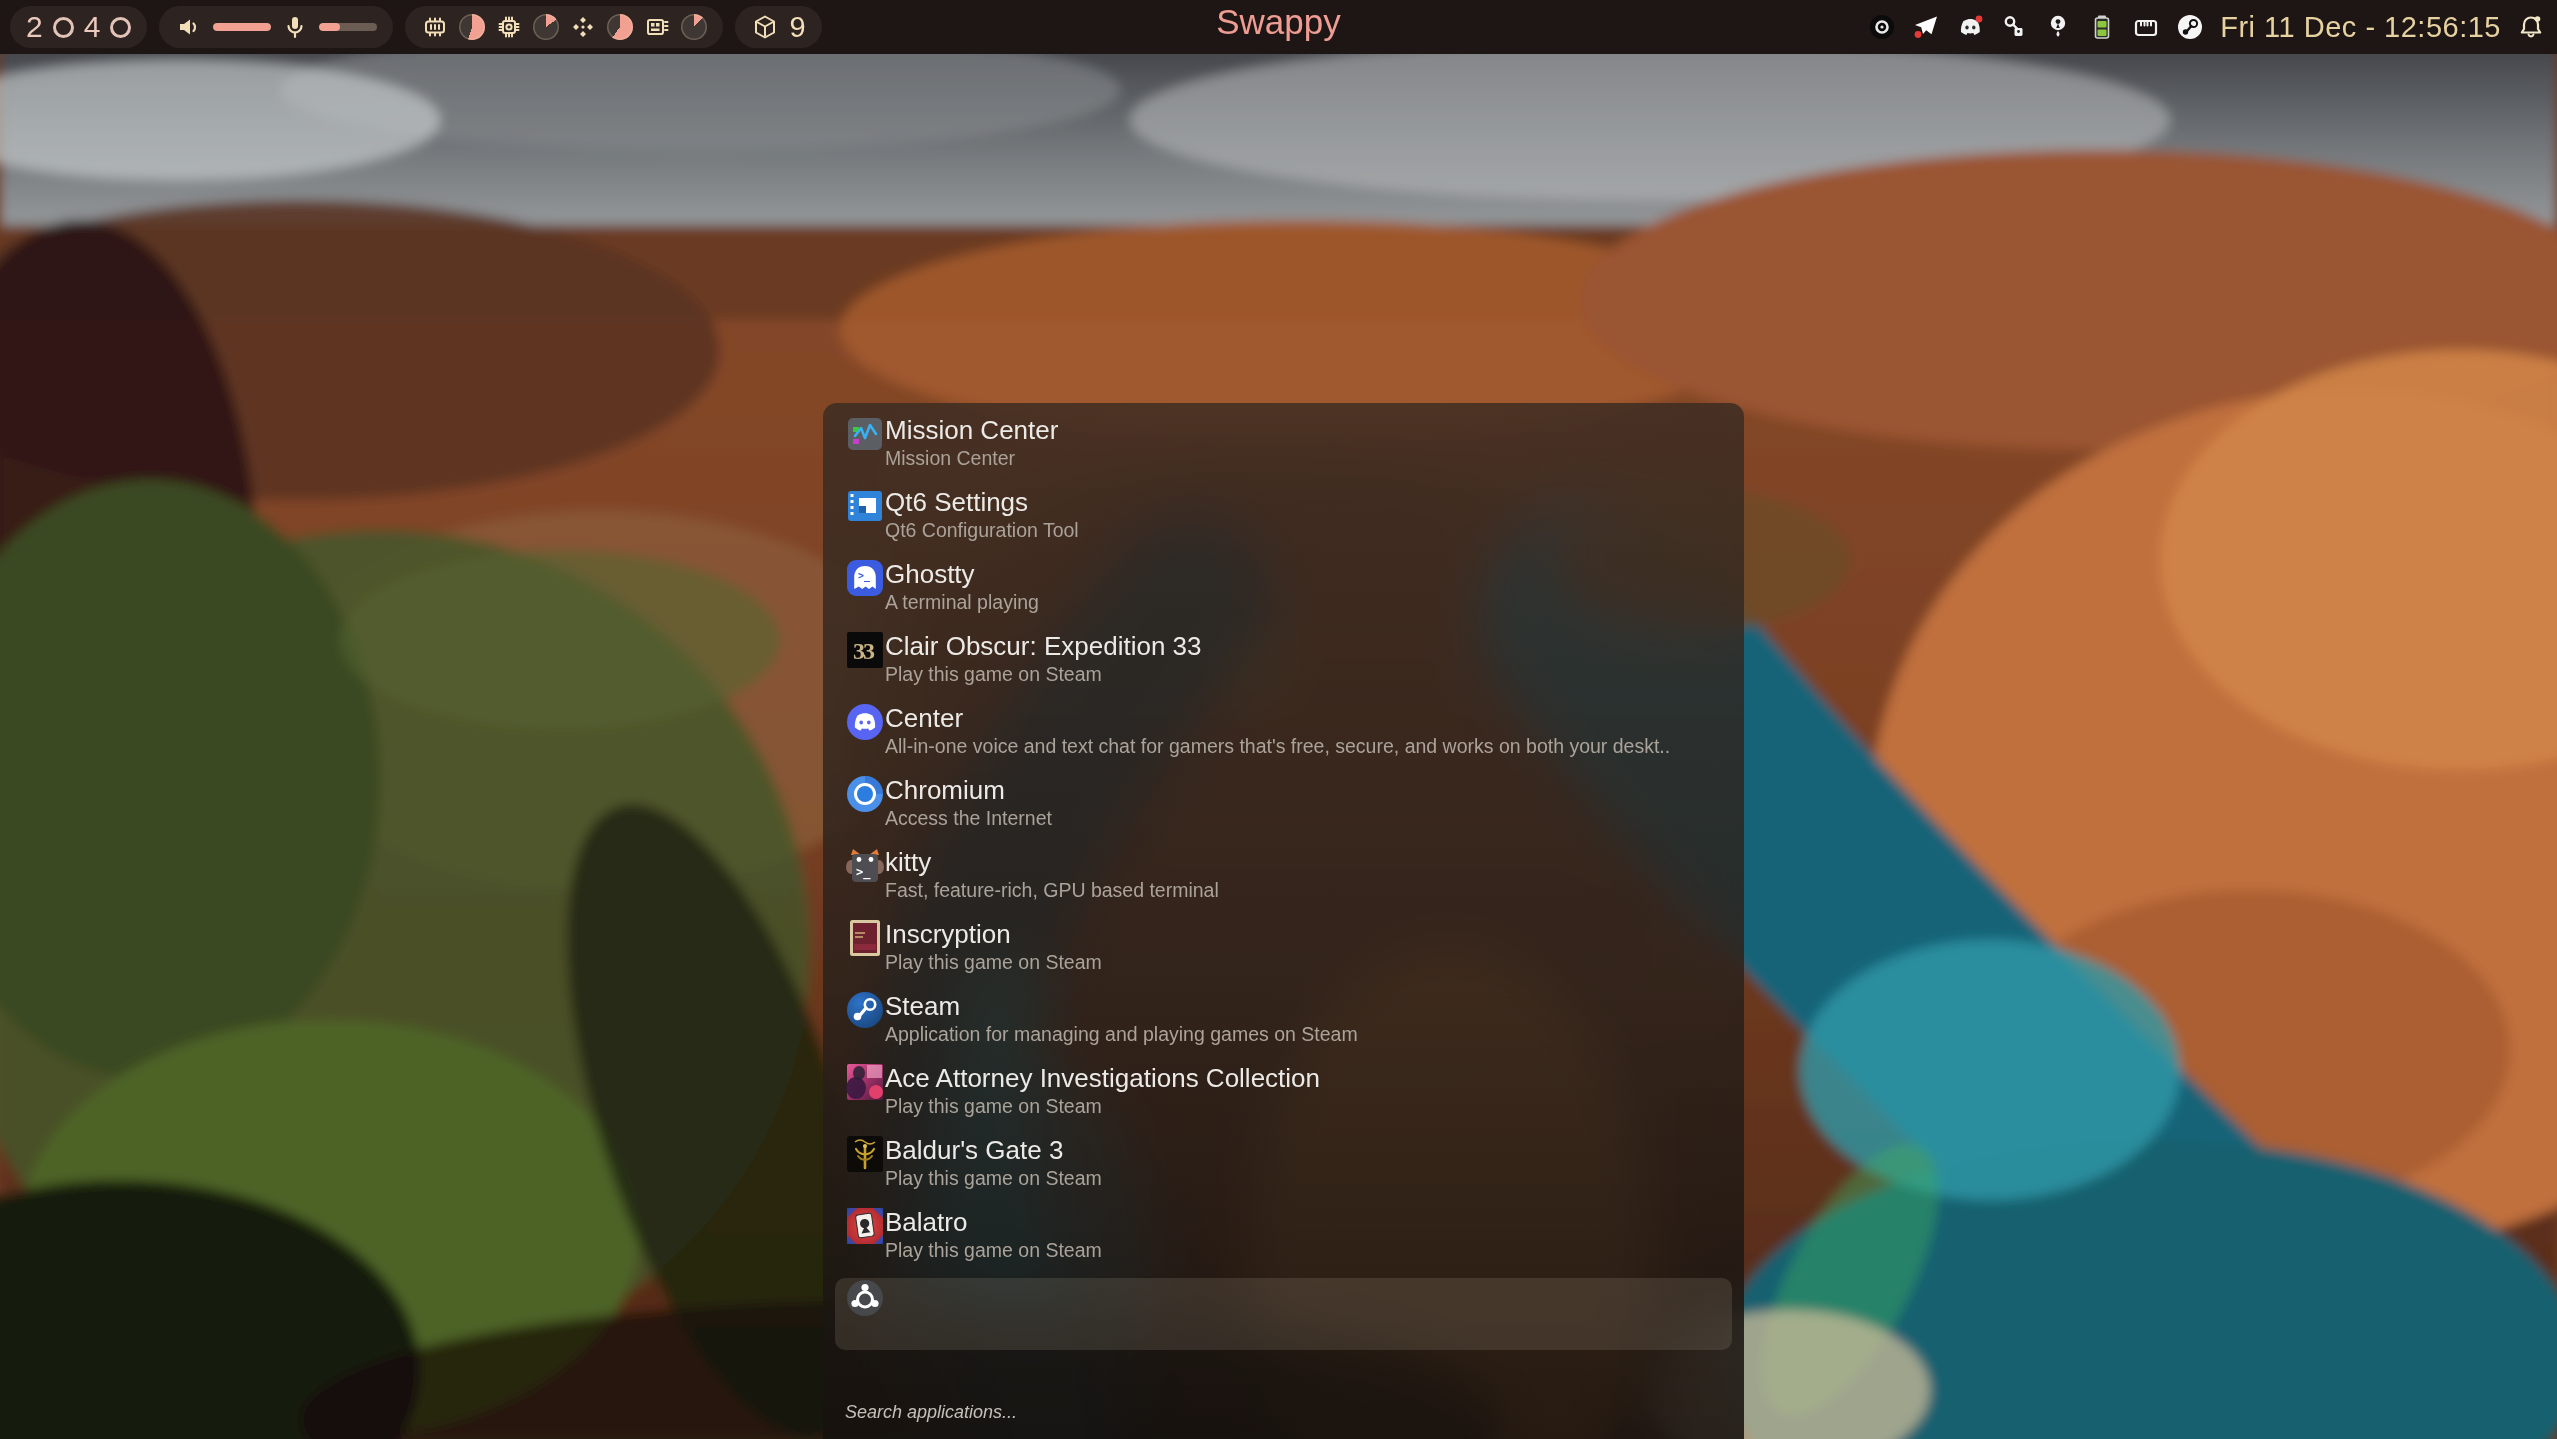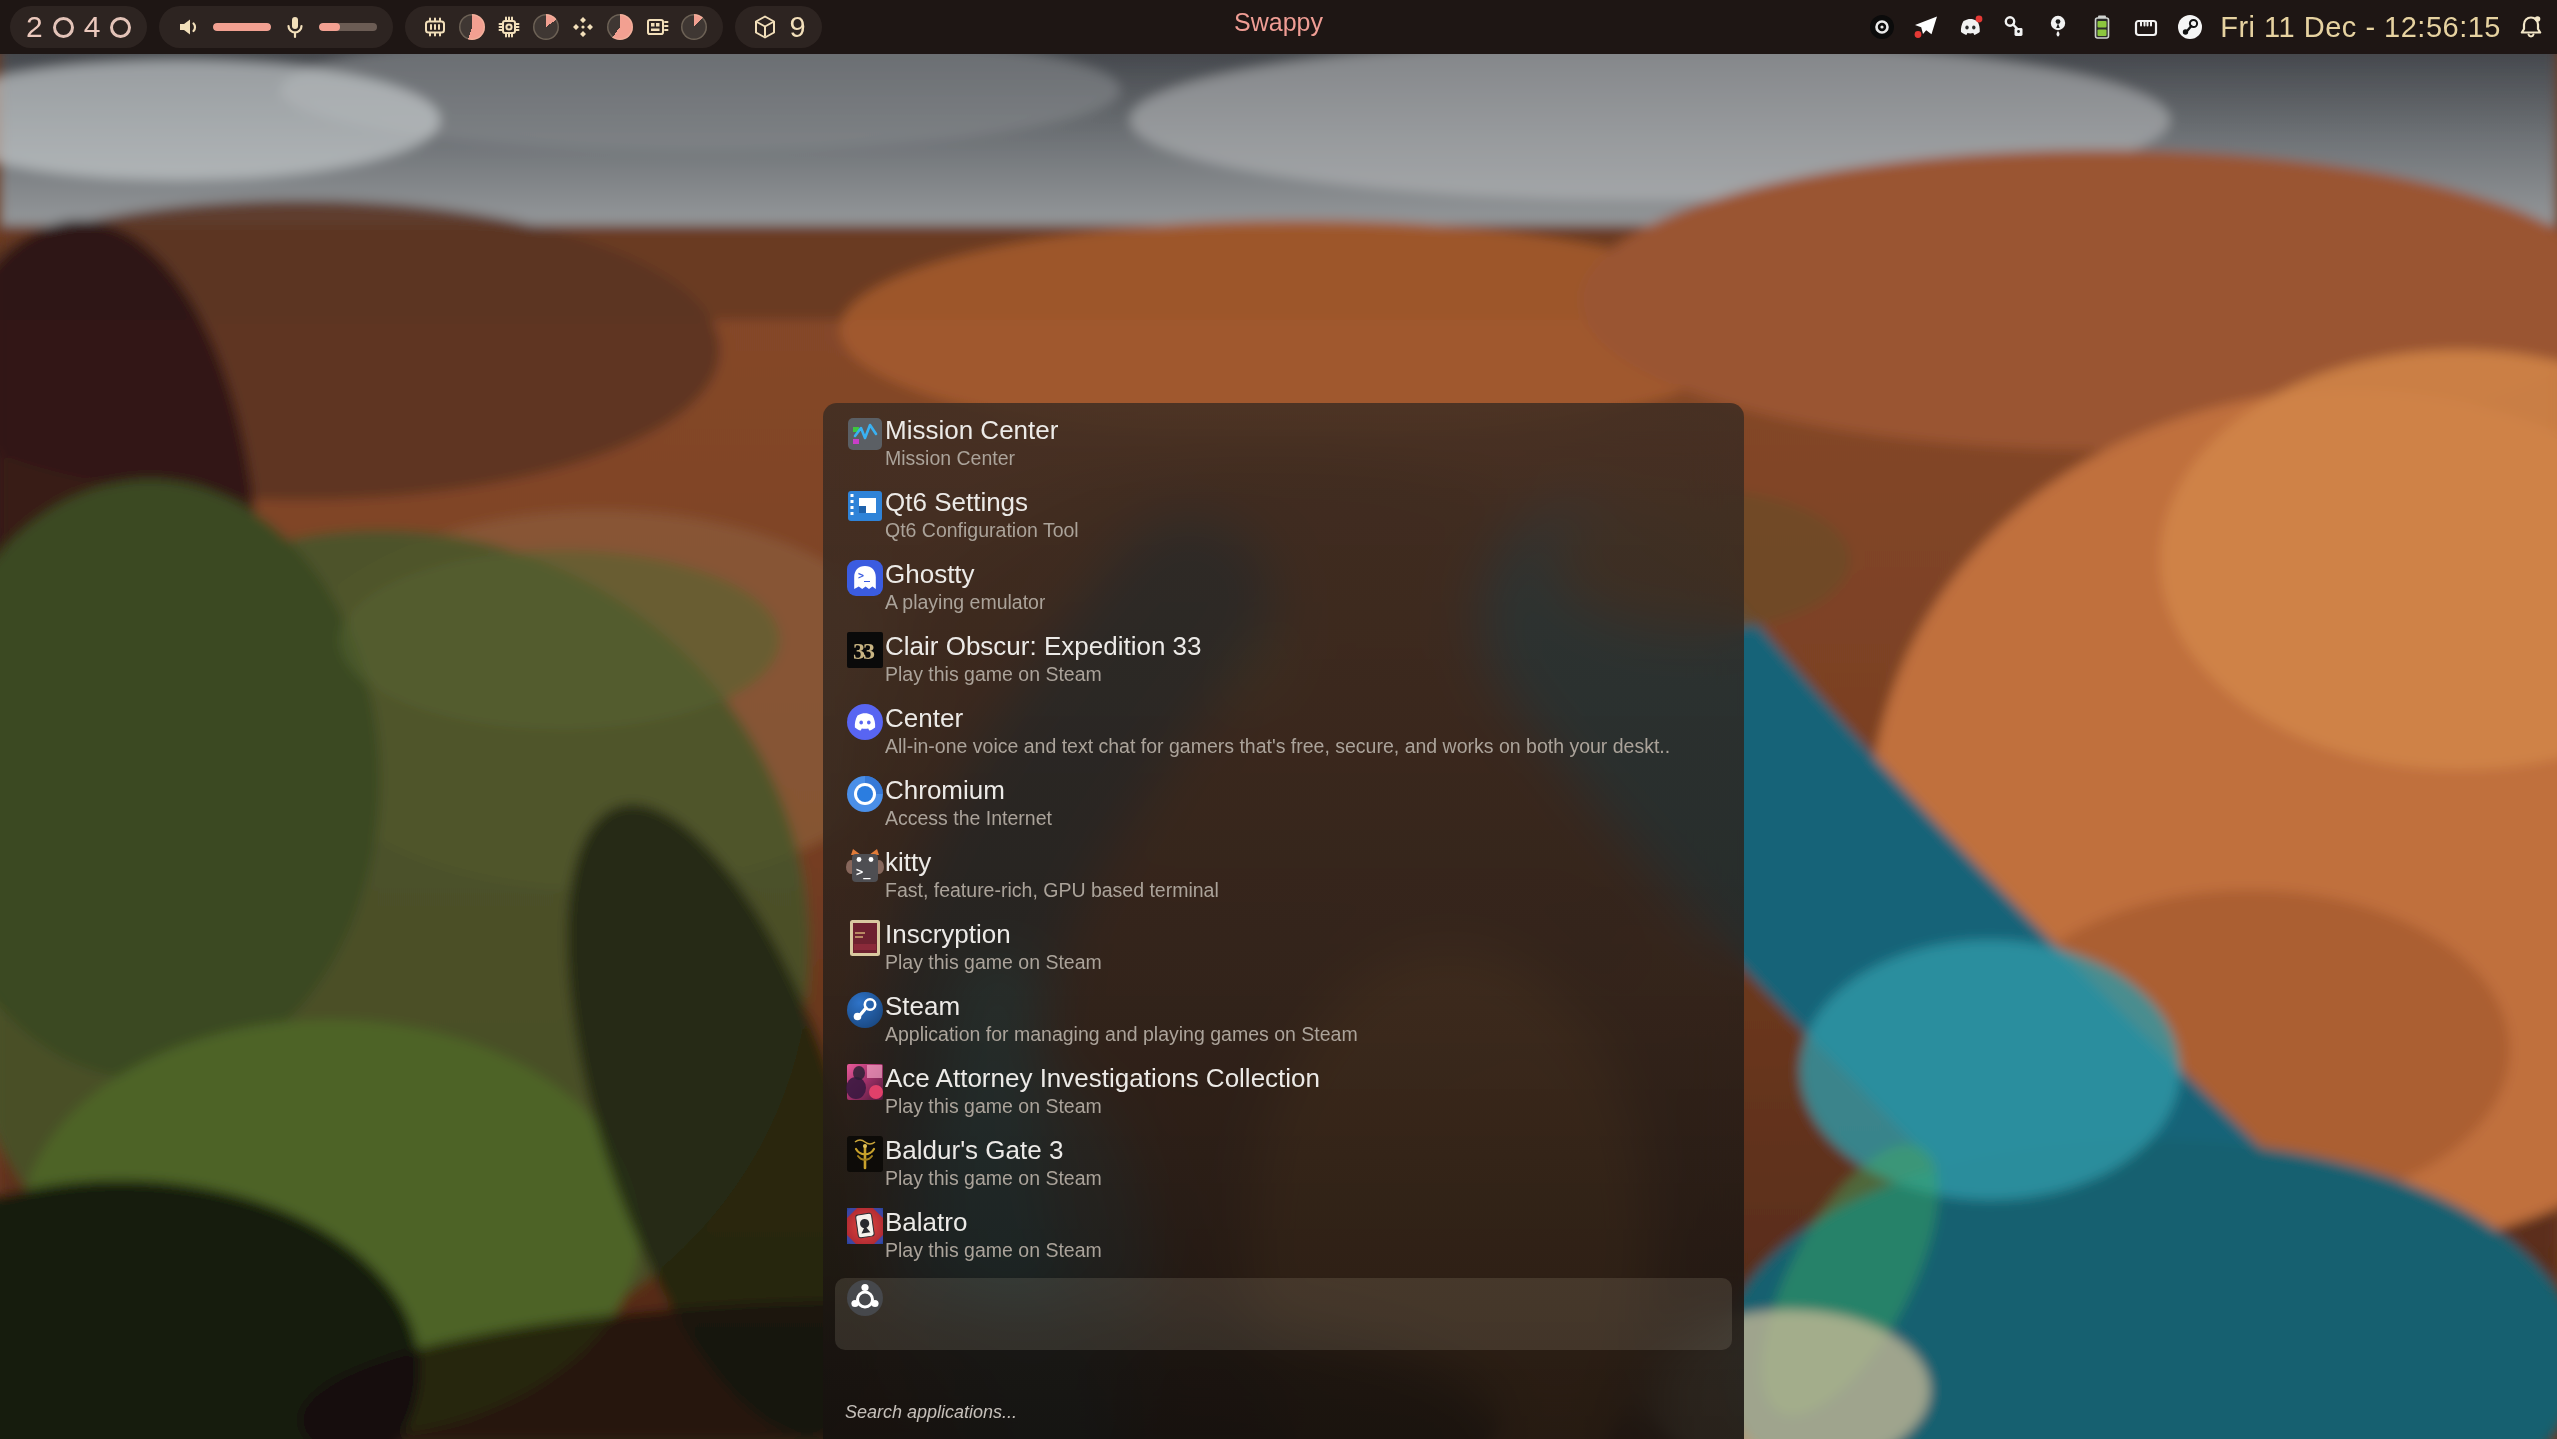--- a/index.html
+++ b/index.html
@@ -20,21 +20,21 @@
     display:flex;align-items:center;z-index:40;}
   .bar-left{display:flex;align-items:center;gap:12px;margin-left:10px;}
   .pill{height:42px;border-radius:21px;background:var(--pill-bg);display:flex;align-items:center;padding:0 16px;gap:10px;}
   .ws-num{font-size:30px;color:#ecc9bd;line-height:1;}
   .ws-circle{width:21px;height:21px;border:3px solid #e3c3b8;border-radius:50%;}
   .slider{width:58px;height:8px;border-radius:4px;background:#6b5c54;overflow:hidden;}
   .slider .fill{height:100%;background:var(--salmon);border-radius:4px;}
   .gauge{width:26px;height:26px;border-radius:50%;}
   .count{font-size:29px;color:var(--cream);line-height:1;}
   .bar-title{position:absolute;left:0;right:0;top:0;height:44px;display:flex;align-items:center;justify-content:center;
-    font-size:25px;color:var(--pink);pointer-events:none;}
+    font-size:35px;color:var(--pink);pointer-events:none;}
   .bar-right{margin-left:auto;display:flex;align-items:center;gap:16px;margin-right:12px;}
   .clock{font-size:29px;color:var(--gold);letter-spacing:.5px;white-space:nowrap;}
   .ticon{width:28px;height:28px;display:block;}
 
   
   .launcher{position:absolute;left:823px;top:403px;width:921px;height:1036px;z-index:30;
     background:linear-gradient(180deg,rgba(56,43,35,0.80) 0%,rgba(42,33,27,0.84) 55%,rgba(22,18,15,0.88) 100%);
     backdrop-filter:blur(26px) saturate(1.05); -webkit-backdrop-filter:blur(26px) saturate(1.05);
     border-radius:14px 14px 0 0;}
   .rows{position:absolute;top:11px;left:12px;right:12px;}
@@ -270,21 +270,21 @@
       </div>
 
       <div class="row">
         <svg class="appicon" viewBox="0 0 40 40">
           <rect x="2" y="2" width="36" height="36" rx="9" fill="#3b5ce0"></rect>
           <path d="M20 8c6.8 0 10.8 4.6 10.8 11.2V31l-3.4-2.4-3.4 2.4-3.4-2.4-3.4 2.4-3.4-2.4L9.2 31V19.2C9.2 12.6 13.2 8 20 8z" fill="#fff"></path>
           <text x="13" y="21" font-family="DejaVu Sans Mono, monospace" font-size="10" font-weight="bold" fill="#3b5ce0">&gt;_</text>
         </svg>
         <div class="texts">
             <div class="title">Ghostty</div>
-        <div class="sub">A playing emulator</div>
+        <div class="sub">A terminal playing</div>
           </div>
       </div>
 
       <div class="row">
         <svg class="appicon" viewBox="0 0 40 40">
           <rect x="2" y="2" width="36" height="36" rx="2" fill="#0a0a0a"></rect>
           <text x="8" y="29" font-family="Liberation Serif, serif" font-size="24" font-weight="bold" fill="#c9b583" letter-spacing="-2">33</text>
         </svg>
         <div class="texts">
             <div class="title">Clair Obscur: Expedition 33</div>

